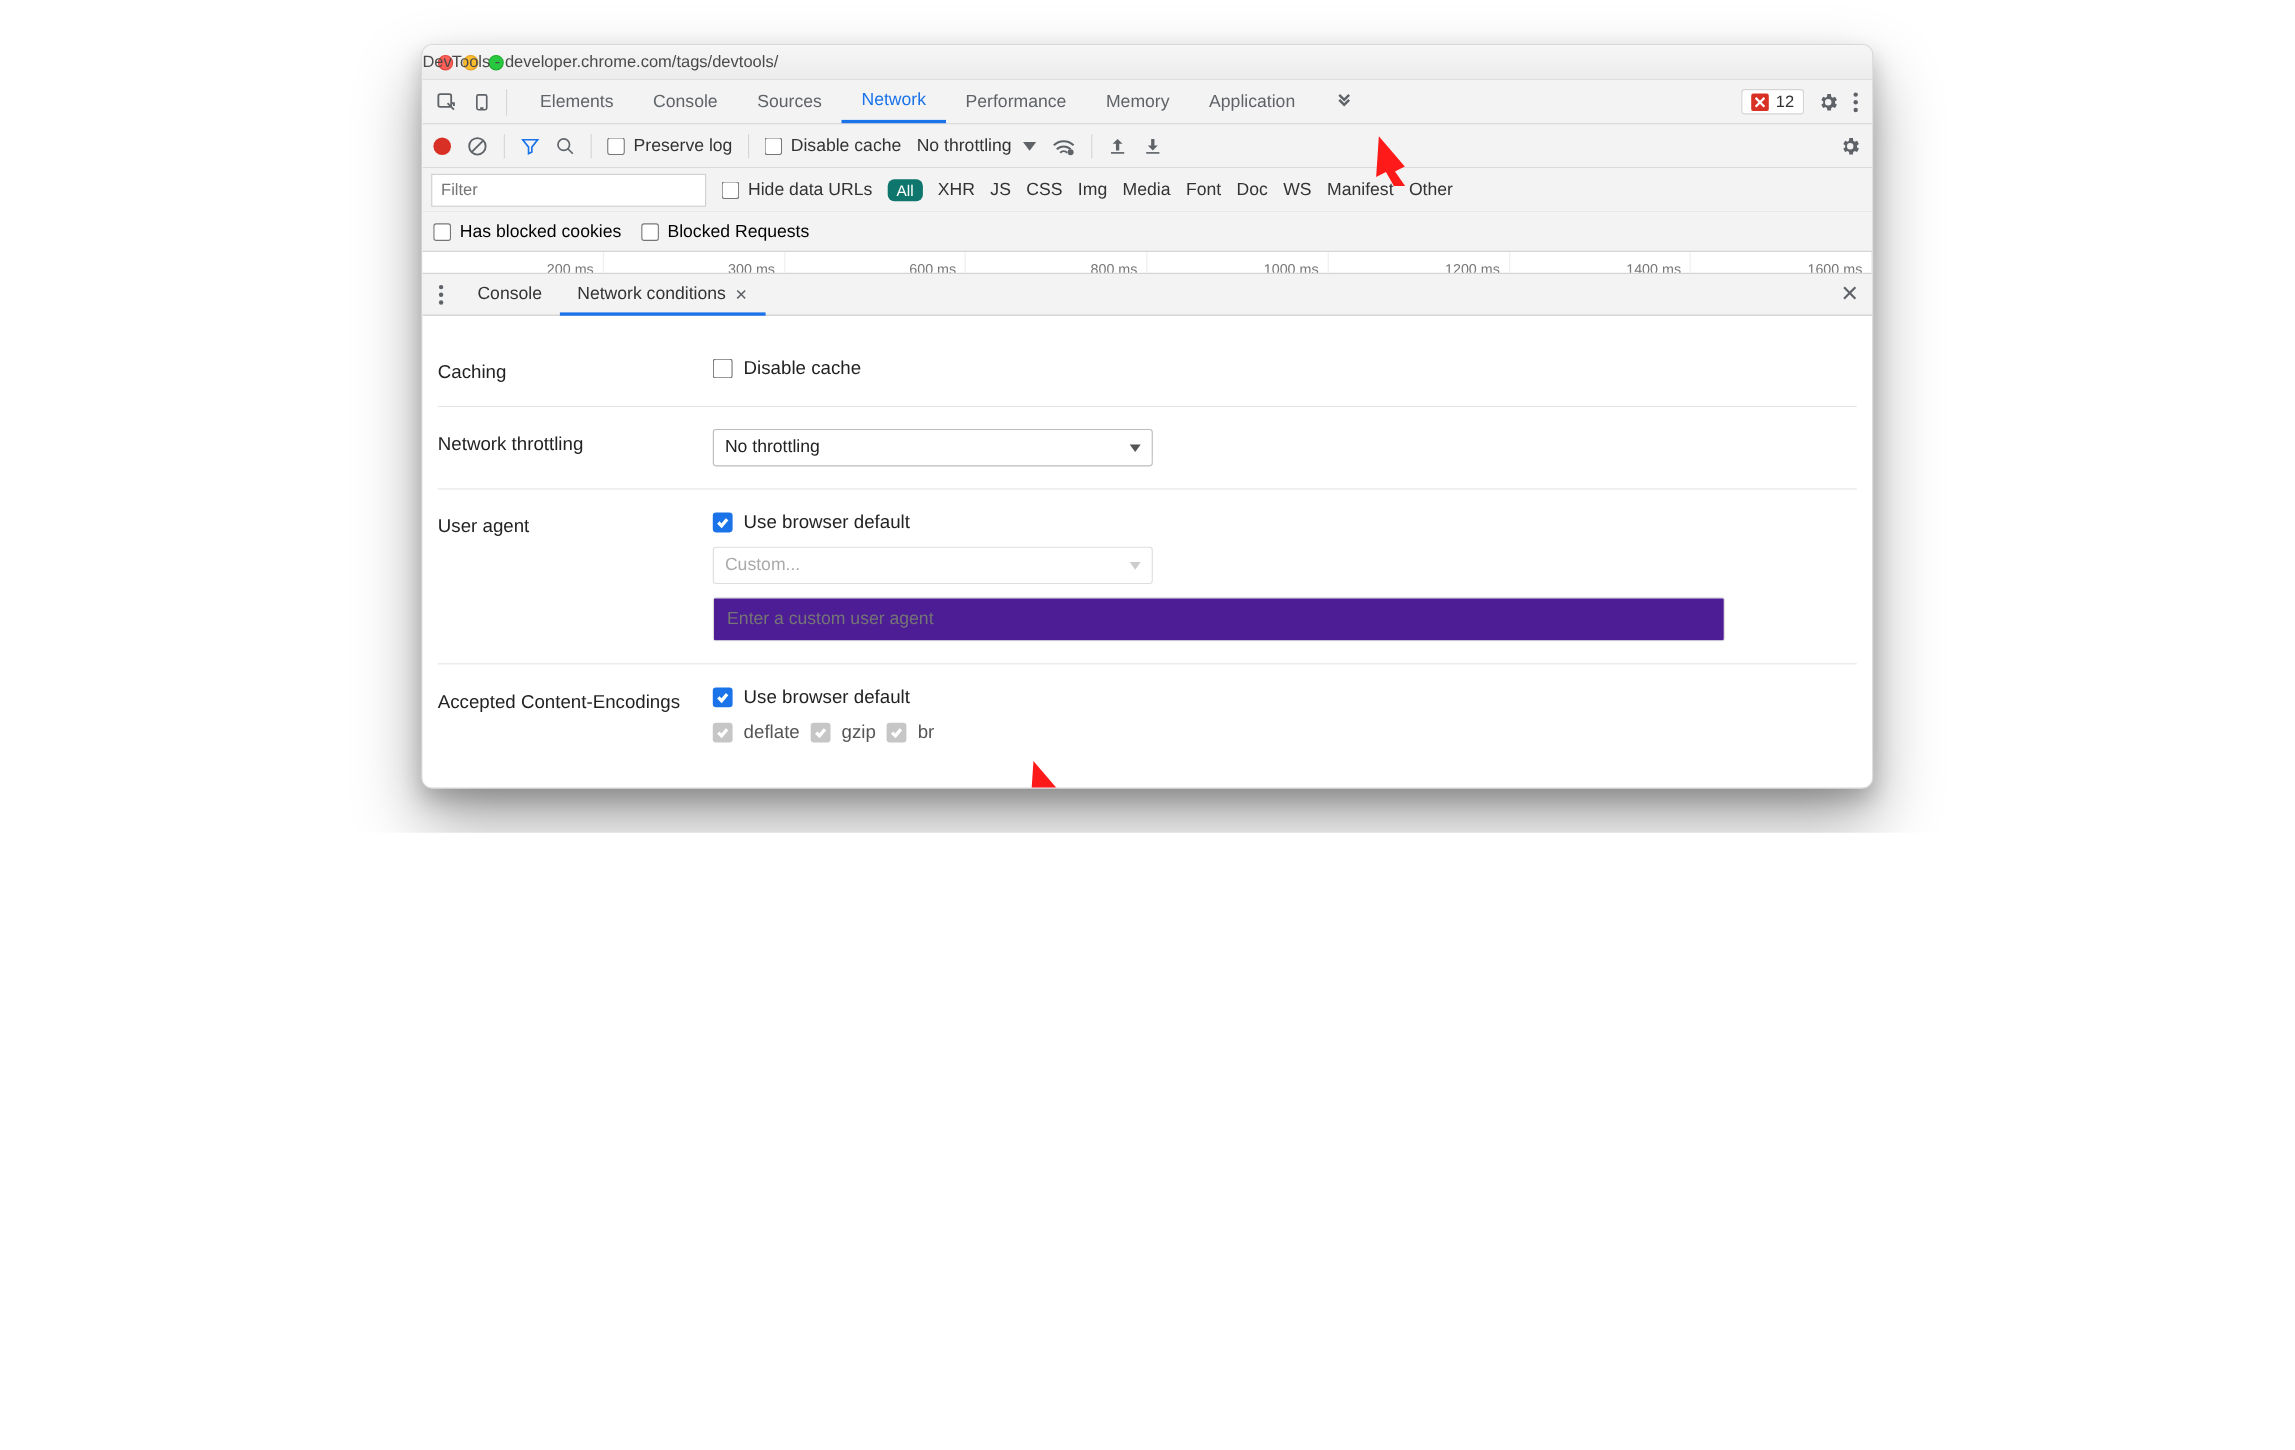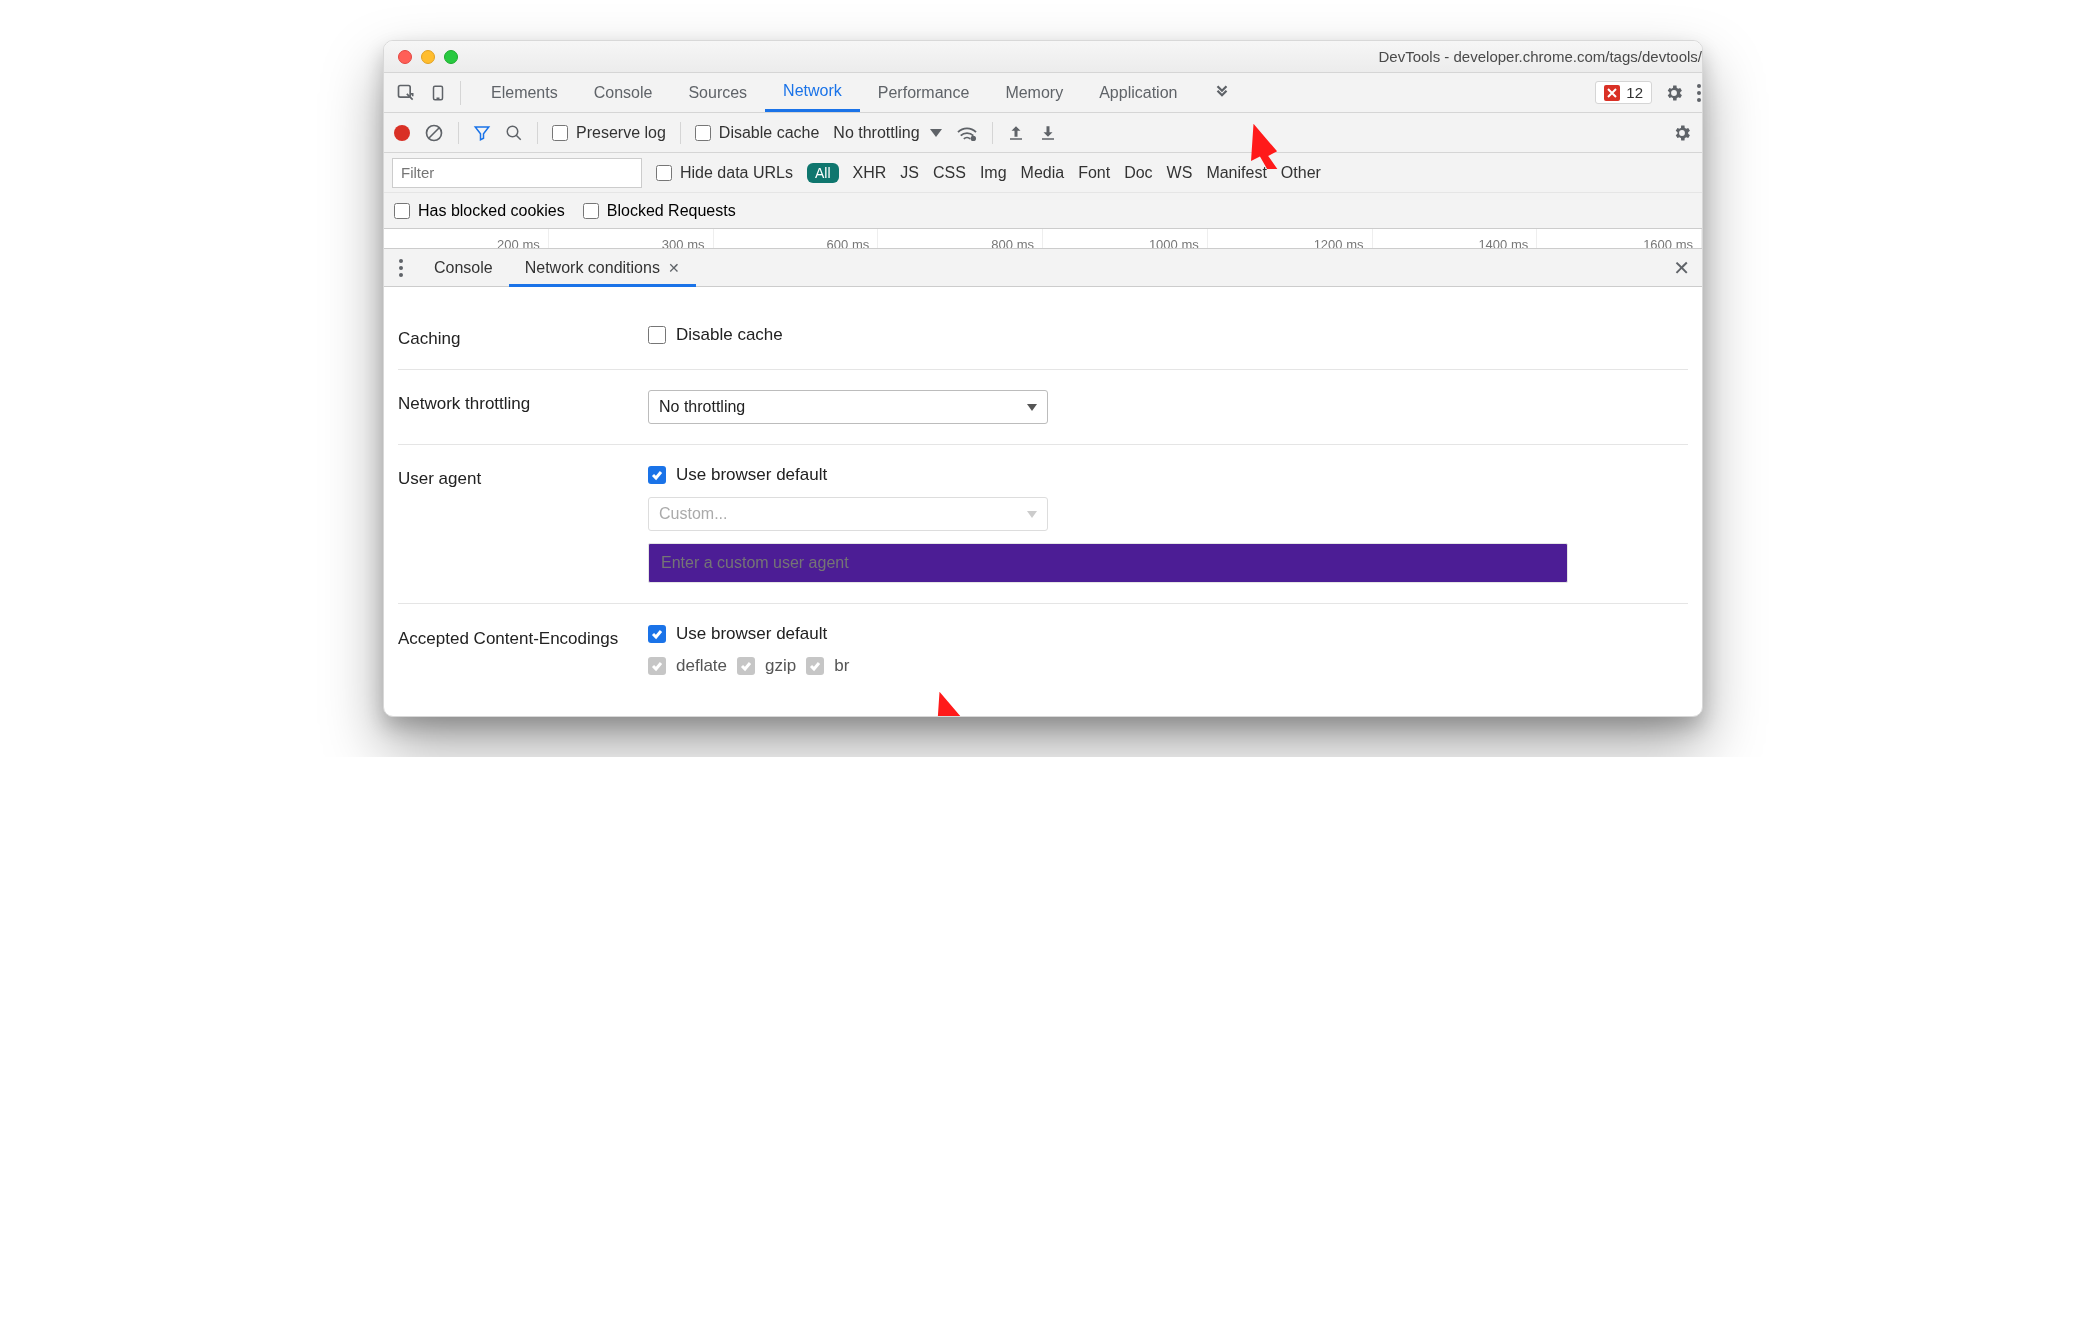--- a/index.html
+++ b/index.html
@@ -27,39 +27,39 @@
     border-bottom: 1px solid #d5d5d5;
     display: flex;
     align-items: center;
     position: relative;
   }
   .traffic { display: flex; gap: 9px; padding-left: 14px; }
   .dot { width: 14px; height: 14px; border-radius: 50%; }
   .dot.red { background:#ff5f57; border:1px solid #e24640;}
   .dot.yellow { background:#ffbd2e; border:1px solid #dfa023;}
   .dot.green { background:#28c940; border:1px solid #1dab2d;}
-  .title { position:absolute; left:0; right:0; text-align:right; font-size:15px; color:#4a4a4a; }
+  .title { position:absolute; left:0; right:0; text-align:left; font-size:15px; color:#4a4a4a; }
   
   .tabstrip {
     height: 40px;
     border-bottom: 1px solid #d5d5d5;
     display: flex;
     align-items: stretch;
     background: #f3f3f3;
     font-size: 16px;
     color: #333;
     position: relative;
   }
   .ts-left { display:flex; align-items:center; padding:0 8px; gap:4px; }
   .ts-icon { width:28px; height:100%; display:flex; align-items:center; justify-content:center; color:#5f6368; }
   .ts-sep { width:1px; height:24px; background:#d5d5d5; margin:0 4px; }
   .tabs { display:flex; align-items:stretch; }
   .tab { padding:0 18px; display:flex; align-items:center; cursor:default; color:#5f6368; }
   .tab.active { color:#1a73e8; border-bottom:3px solid #1a73e8; font-weight:500;}
-  .ts-right { margin-left:auto; display:flex; align-items:center; gap:12px; padding-right:0; }
+  .ts-right { margin-left:auto; display:flex; align-items:center; gap:12px; padding-right:12px; }
   .err-badge { display:flex; align-items:center; gap:6px; background:#fff; border:1px solid #d5d5d5; border-radius:3px; padding:2px 8px; font-size:15px; }
   .err-sq { width:16px; height:16px; background:#d93025; border-radius:2px; display:flex; align-items:center; justify-content:center; }
   .err-sq svg { width:10px; height:10px; stroke:#fff; stroke-width:2; }
   .gear-icon,.kebab-icon { color:#5f6368; cursor:default; }
   
   .toolbar {
     height: 40px;
     border-bottom: 1px solid #d5d5d5;
     display: flex;
     align-items: center;

